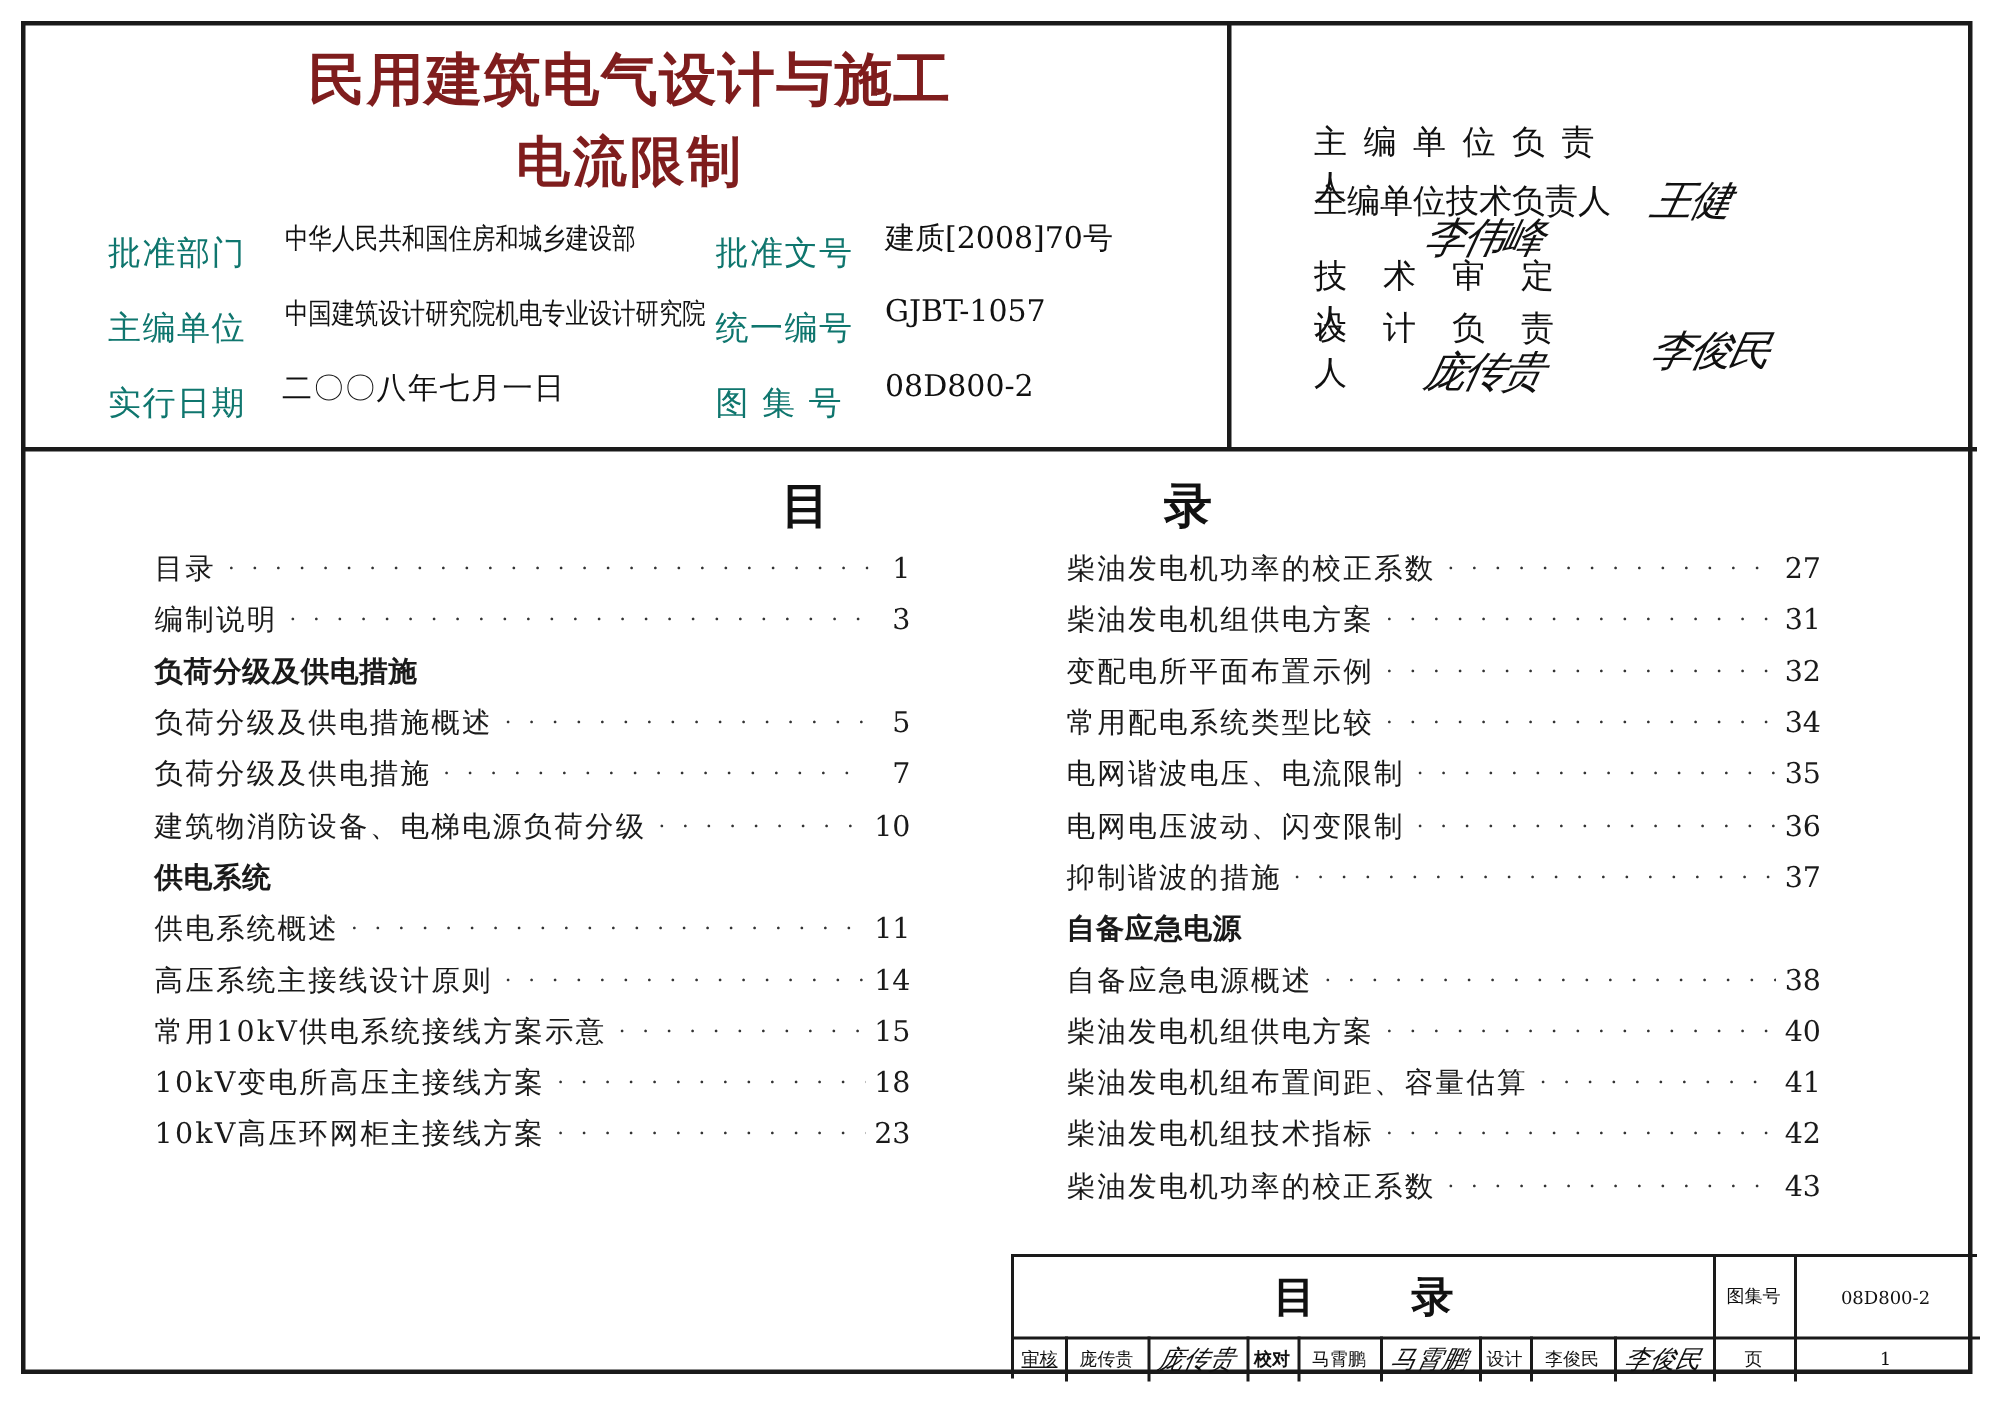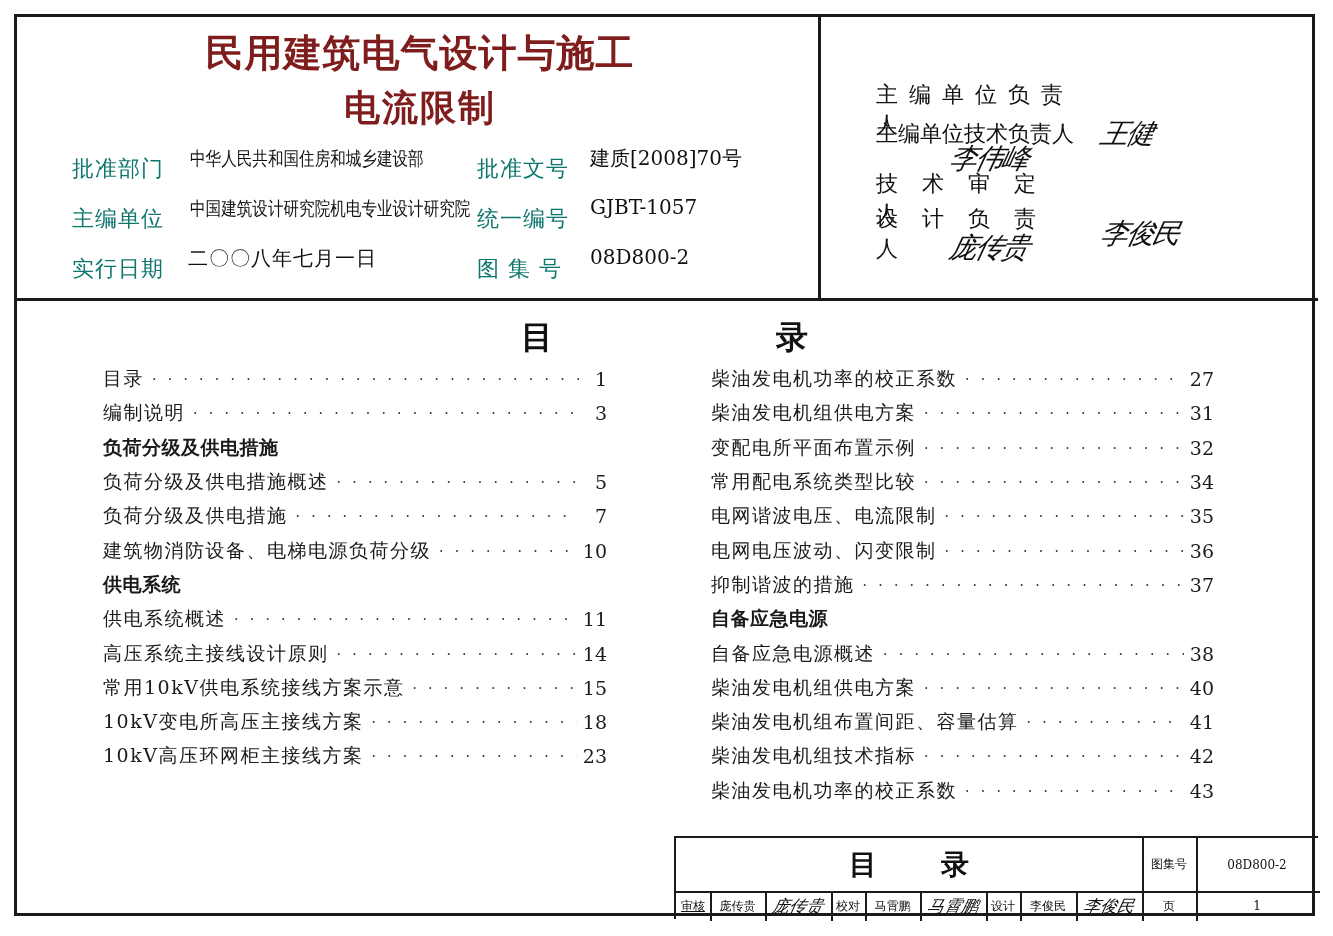--- a/index.html
+++ b/index.html
@@ -228,21 +228,21 @@
   <div class="tb-v" style="left:344px; top:53px; height:30px;"></div>
   <div class="tb-v" style="left:400px; top:53px; height:30px;"></div>
 
   <div class="tb-cell tb-title" style="left:0; top:0; width:466px; height:53px;">目录</div>
   <div class="tb-cell tb-small" style="left:466px; top:0; width:54px; height:53px;">图集号</div>
   <div class="tb-cell tb-small" style="left:520px; top:0; width:122px; height:53px;">08D800-2</div>
 
   <div class="tb-cell tb-small" style="left:0; top:53px; width:34px; height:30px;text-decoration:underline;">审核</div>
   <div class="tb-cell tb-small" style="left:34px; top:53px; width:55px; height:30px;">庞传贵</div>
   <div class="tb-cell tb-small tb-sig" style="left:89px; top:53px; width:66px; height:30px;">庞传贵</div>
-  <div class="tb-cell tb-small" style="left:155px; top:53px; width:34px; height:30px;">校对</div>
+  <div class="tb-cell tb-small" style="left:155px; top:53px; width:34px; height:30px;font-weight:bold;">校对</div>
   <div class="tb-cell tb-small" style="left:189px; top:53px; width:55px; height:30px;">马霄鹏</div>
   <div class="tb-cell tb-small tb-sig" style="left:244px; top:53px; width:66px; height:30px;">马霄鹏</div>
   <div class="tb-cell tb-small" style="left:310px; top:53px; width:34px; height:30px;">设计</div>
   <div class="tb-cell tb-small" style="left:344px; top:53px; width:56px; height:30px;">李俊民</div>
   <div class="tb-cell tb-small tb-sig" style="left:400px; top:53px; width:66px; height:30px;">李俊民</div>
   <div class="tb-cell tb-small" style="left:466px; top:53px; width:54px; height:30px;">页</div>
   <div class="tb-cell tb-small" style="left:520px; top:53px; width:122px; height:30px;">1</div>
 </div>
 
 </body></html>

